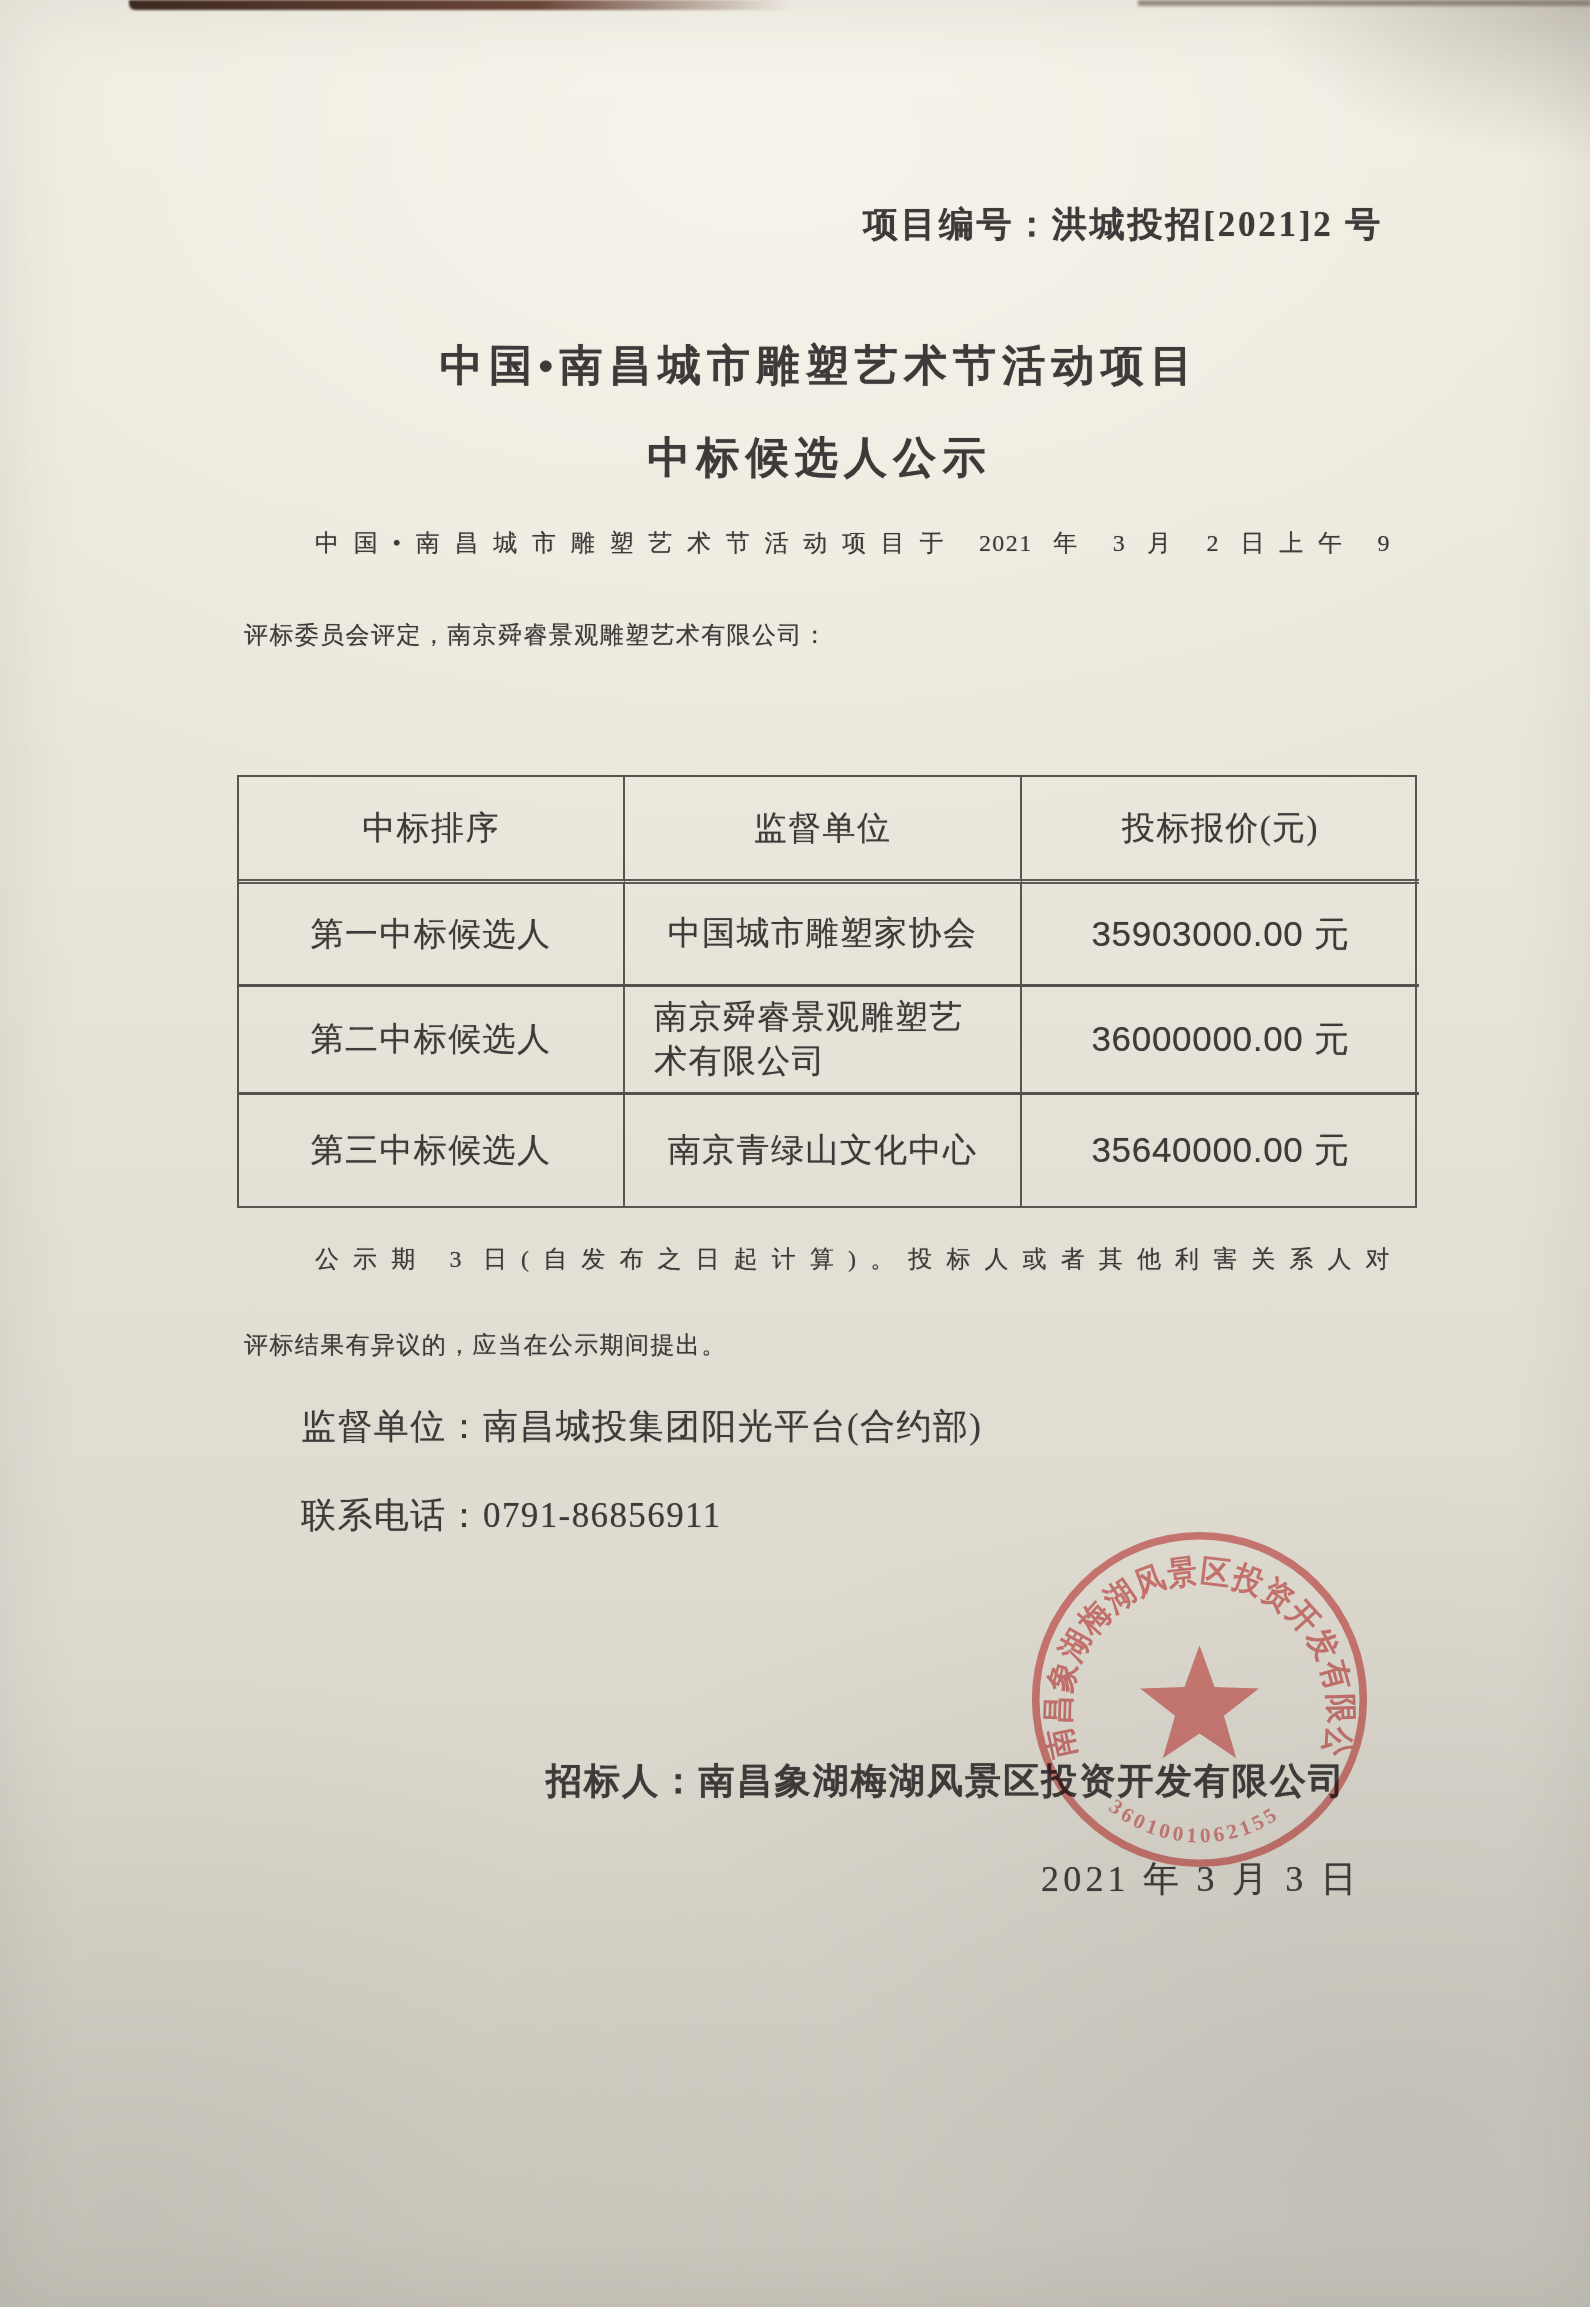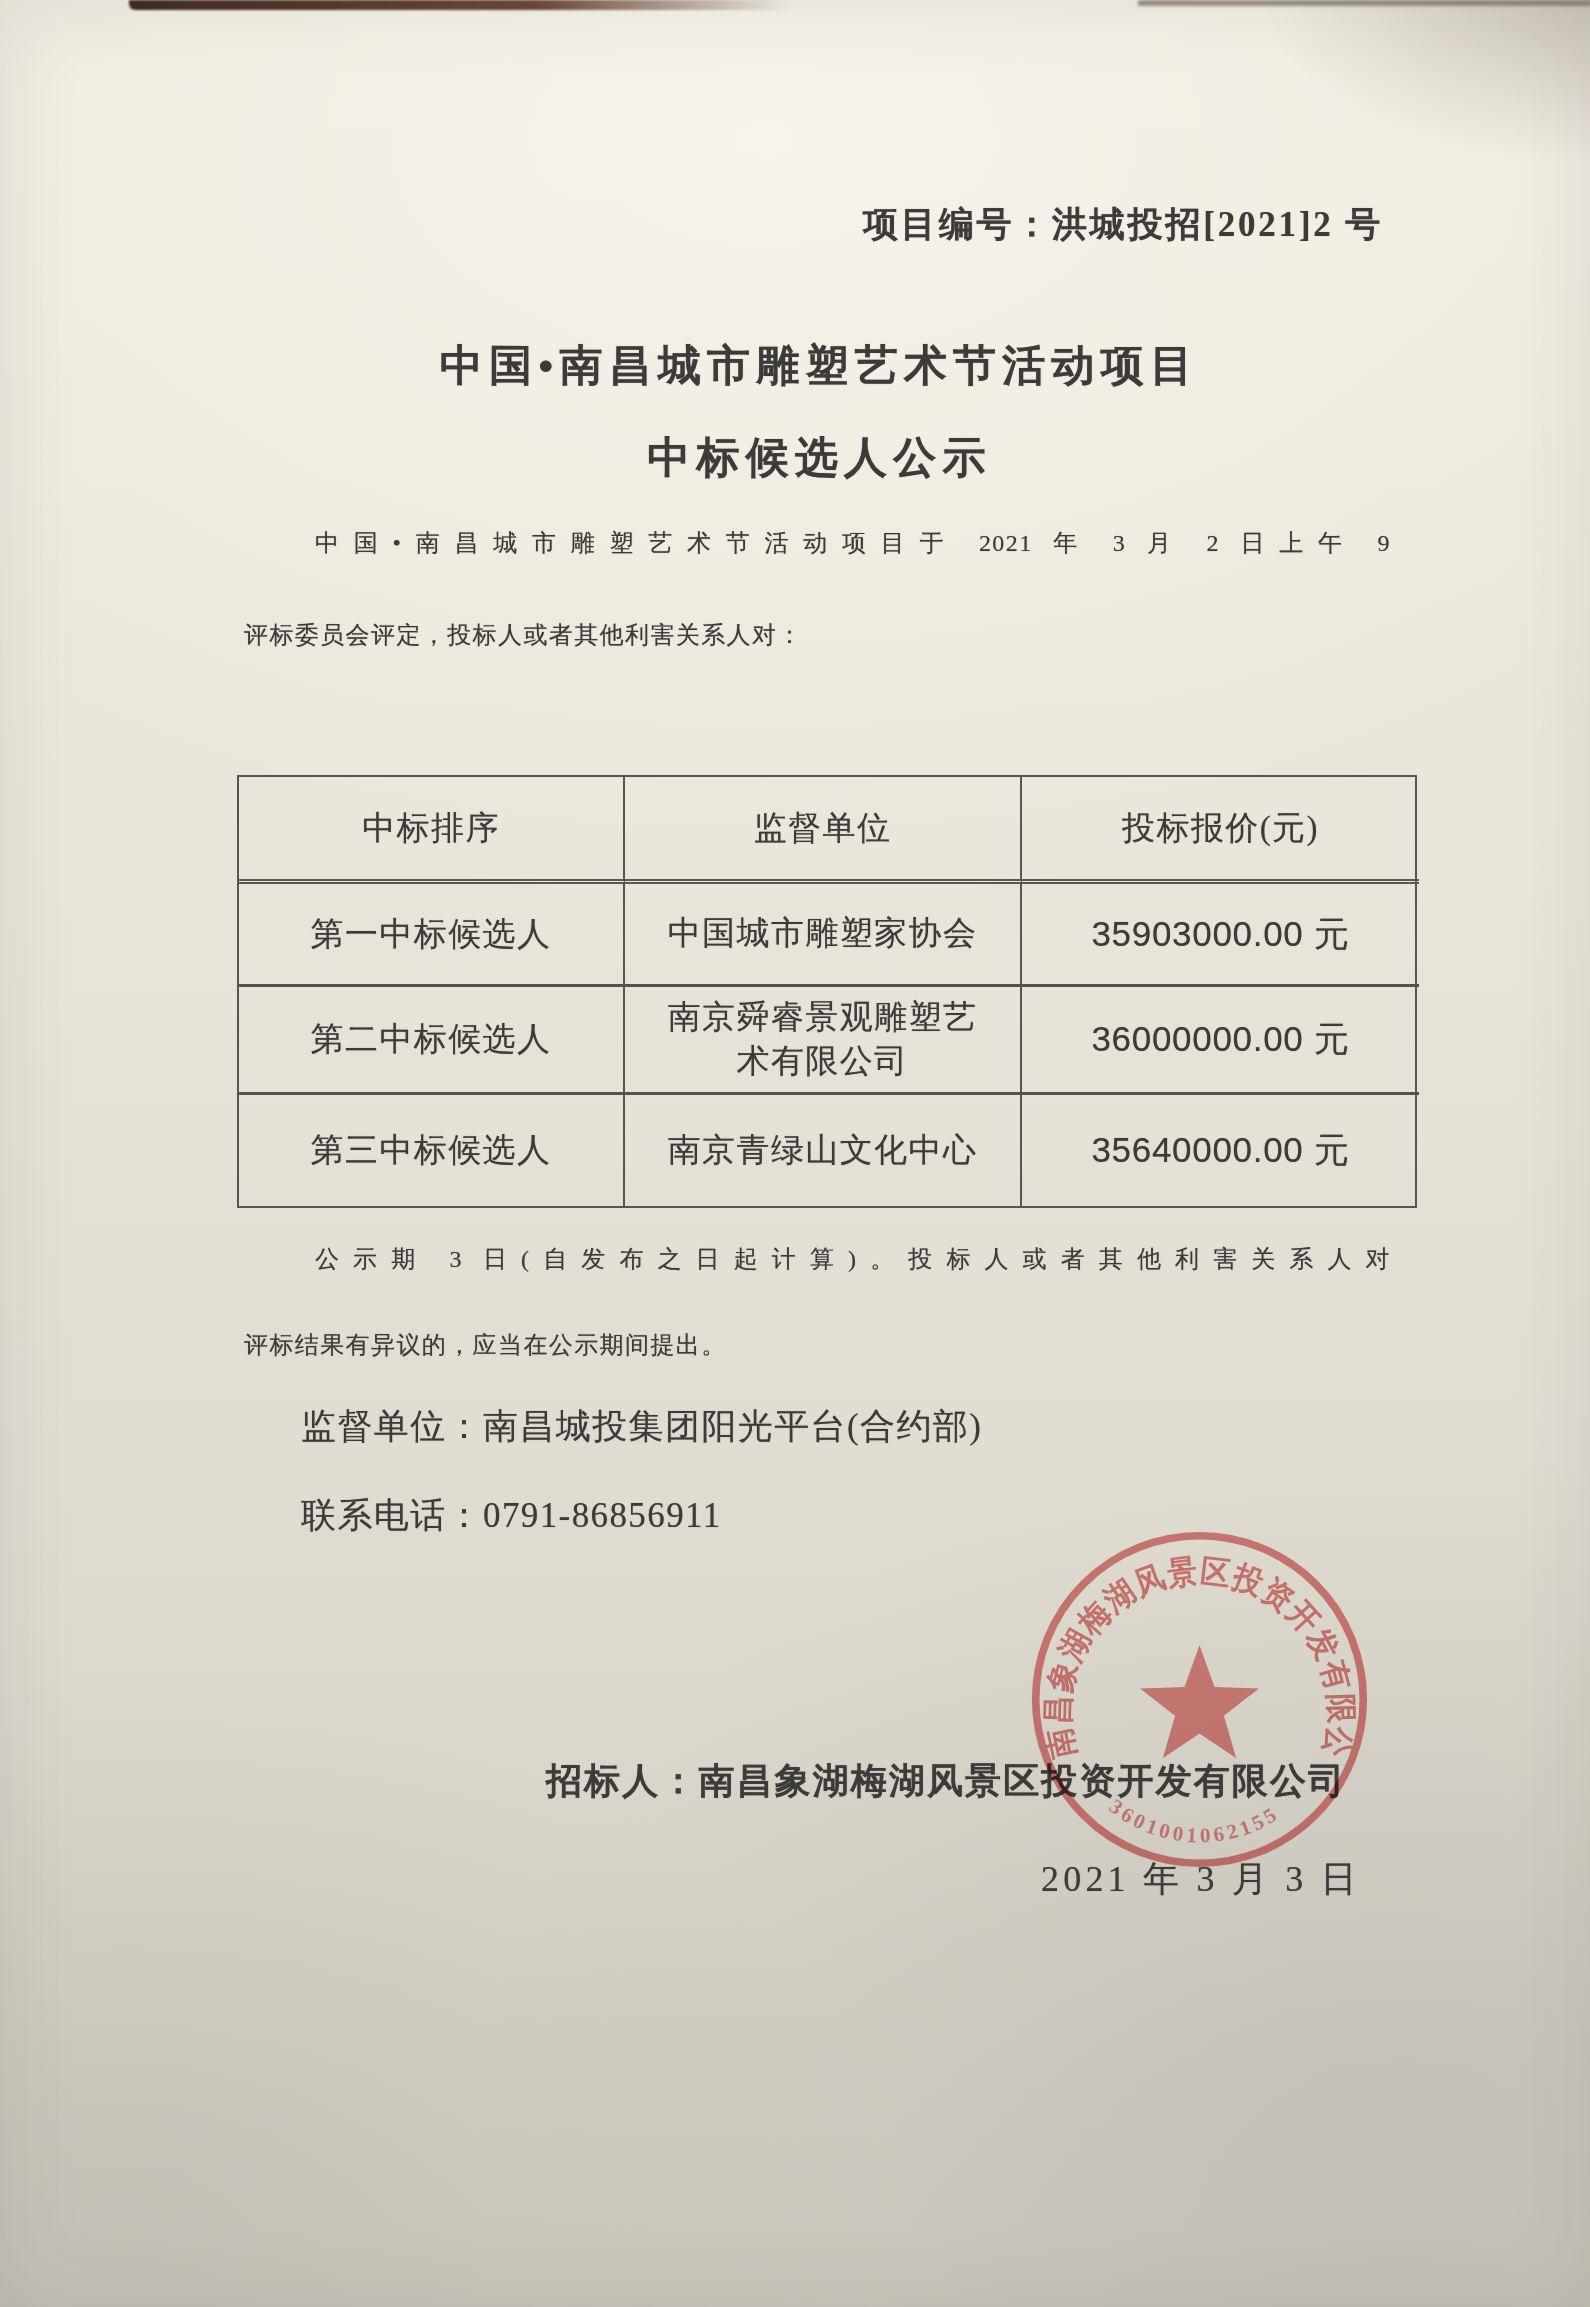--- a/index.html
+++ b/index.html
@@ -41,21 +41,21 @@
   .p2 .line{height:86px;line-height:86px;}
   .line{white-space:nowrap;}
   .line.justify{white-space:normal;text-align:justify;text-align-last:justify;}
   .line.indent{padding-left:71px;}
   
   .btable{position:absolute;left:237px;top:775px;width:1180px;
     display:grid;grid-template-columns:386px 397px 397px;
     grid-template-rows:107px 103px 108px 111px;
     border:2.8px solid #585551;box-sizing:border-box;
     font-size:33px;letter-spacing:1.4px;}
-  .td{display:flex;align-items:center;justify-content:center;text-align:center;
+  .td{display:flex;align-items:center;justify-content:center;text-align:left;
     border-right:2.8px solid #585551;box-sizing:border-box;}
   .td.c3{border-right:none;}
   .td.th{border-bottom:5.6px double #5c5955;}
   .td.r1,.td.r2{border-bottom:3.5px solid #55524e;}
   .td.bidder{padding:0 29px;line-height:1.32;}
   .td.price{font-family:"Liberation Sans","DejaVu Sans",sans-serif;font-size:35px;letter-spacing:0.7px;}
   
   .single{position:absolute;height:49px;line-height:49px;font-size:35px;
     letter-spacing:1.4px;white-space:nowrap;}
   .supervisor{left:301px;top:1402px;}
@@ -76,21 +76,21 @@
   <div class="edge-strip-2"></div>
   <div class="corner-shade"></div>
 
   <div class="proj-no doc-text">项目编号：洪城投招[2021]2 号</div>
 
   <div class="title t1 doc-text">中国•南昌城市雕塑艺术节活动项目</div>
   <div class="title t2 doc-text">中标候选人公示</div>
 
   <div class="para p1 doc-text">
     <div class="line justify indent">中国•南昌城市雕塑艺术节活动项目于 2021 年 3 月 2 日上午 9</div>
-    <div class="line">评标委员会评定，投标人或者其他利害关系人对：</div>
+    <div class="line">评标委员会评定，南京舜睿景观雕塑艺术有限公司：</div>
   </div>
 
   <div class="btable doc-text">
     <div class="td th">中标排序</div>
     <div class="td th">监督单位</div>
     <div class="td th c3">投标报价(元)</div>
 
     <div class="td r1">第一中标候选人</div>
     <div class="td r1 bidder">中国城市雕塑家协会</div>
     <div class="td r1 c3 price">35903000.00 元</div>

